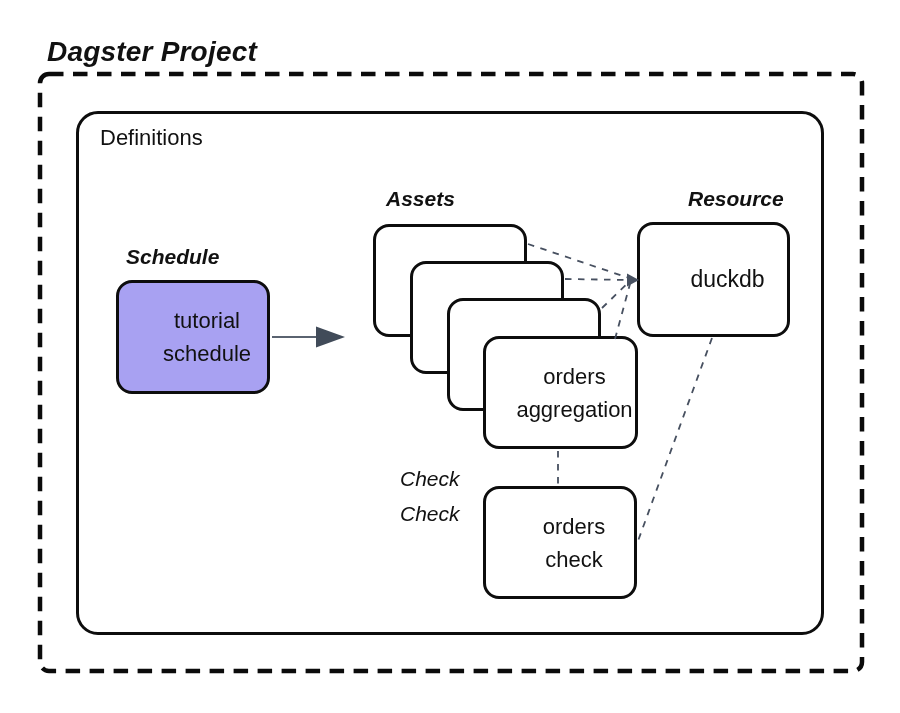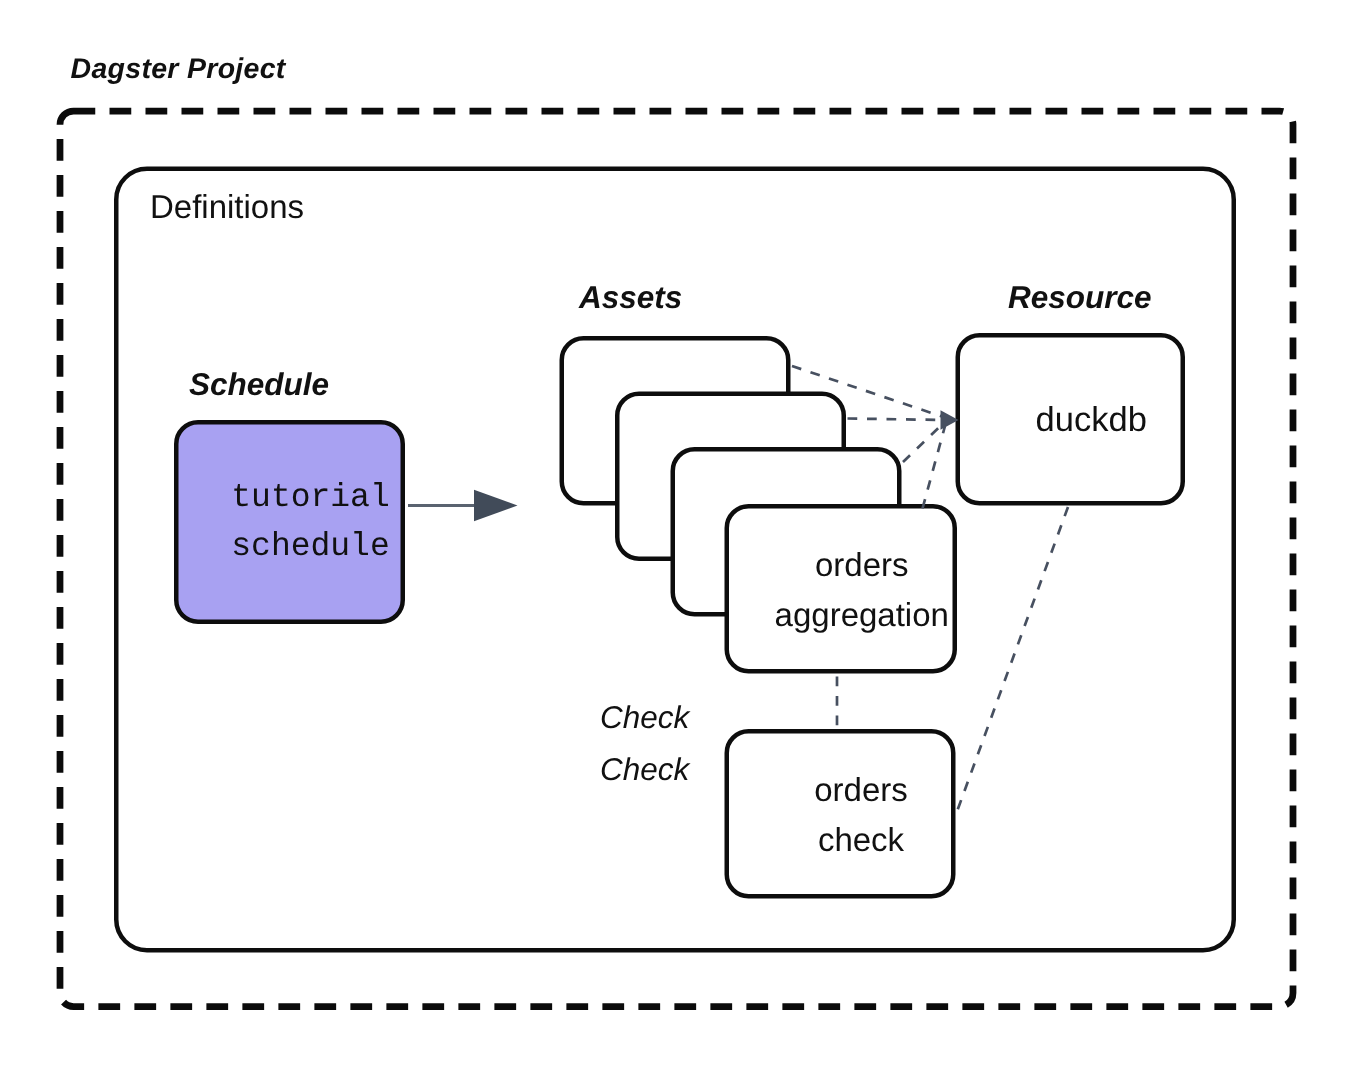--- a/index.html
+++ b/index.html
@@ -8,21 +8,21 @@
     --connector-color:#475060;
     --arrow-head:#414B59;
   }
   html,body{margin:0;padding:0;background:#ffffff;}
   .canvas{
     position:relative;width:900px;height:713px;background:#ffffff;overflow:hidden;
     font-family:"Liberation Sans", sans-serif;color:#111;
   }
   .diagram-title{
     position:absolute;left:47px;top:36px;
-    font-size:19px;font-style:italic;font-weight:600;letter-spacing:.2px;
+    font-size:28px;font-style:italic;font-weight:600;letter-spacing:.2px;
   }
   .definitions-box{
     position:absolute;left:76px;top:111px;width:748px;height:524px;
     border:3px solid var(--border-color);border-radius:22px;background:#fff;
     box-sizing:border-box;
   }
   .definitions-label{
     position:absolute;left:100px;top:125px;font-size:22px;font-weight:400;
   }
   .group-label{
@@ -46,37 +46,37 @@
 
 <div class="canvas">
 
   <div class="diagram-title">Dagster Project</div>
 
   <div class="definitions-box"></div>
   <div class="definitions-label">Definitions</div>
 
   <div class="group-label" style="left:126px;top:245px;">Schedule</div>
 
-  <div class="node purple" style="left:116px;top:280px;width:154px;height:136px;font-family:Liberation Mono, monospace;">
+  <div class="node purple" style="left:116px;top:280px;width:154px;height:114px;">
     <span>tutorial</span>
     <span>schedule</span>
   </div>
 
   <div class="group-label" style="left:386px;top:187px;">Assets</div>
 
   <div class="node" style="left:373px;top:224px;width:154px;height:113px;"></div>
   <div class="node" style="left:410px;top:261px;width:154px;height:113px;"></div>
   <div class="node" style="left:447px;top:298px;width:154px;height:113px;"></div>
 
   <div class="node" style="left:483px;top:336px;width:155px;height:113px;">
     <span>orders</span>
     <span>aggregation</span>
   </div>
 
-  <div class="group-label" style="left:672px;top:187px;">Resource</div>
+  <div class="group-label" style="left:688px;top:187px;">Resource</div>
 
   <div class="node" style="left:637px;top:222px;width:153px;height:115px;font-size:23px;">
     <span>duckdb</span>
   </div>
 
   <div class="two-line" style="left:400px;top:461px;">
     <div>Check</div>
     <div>Check</div>
   </div>
 

